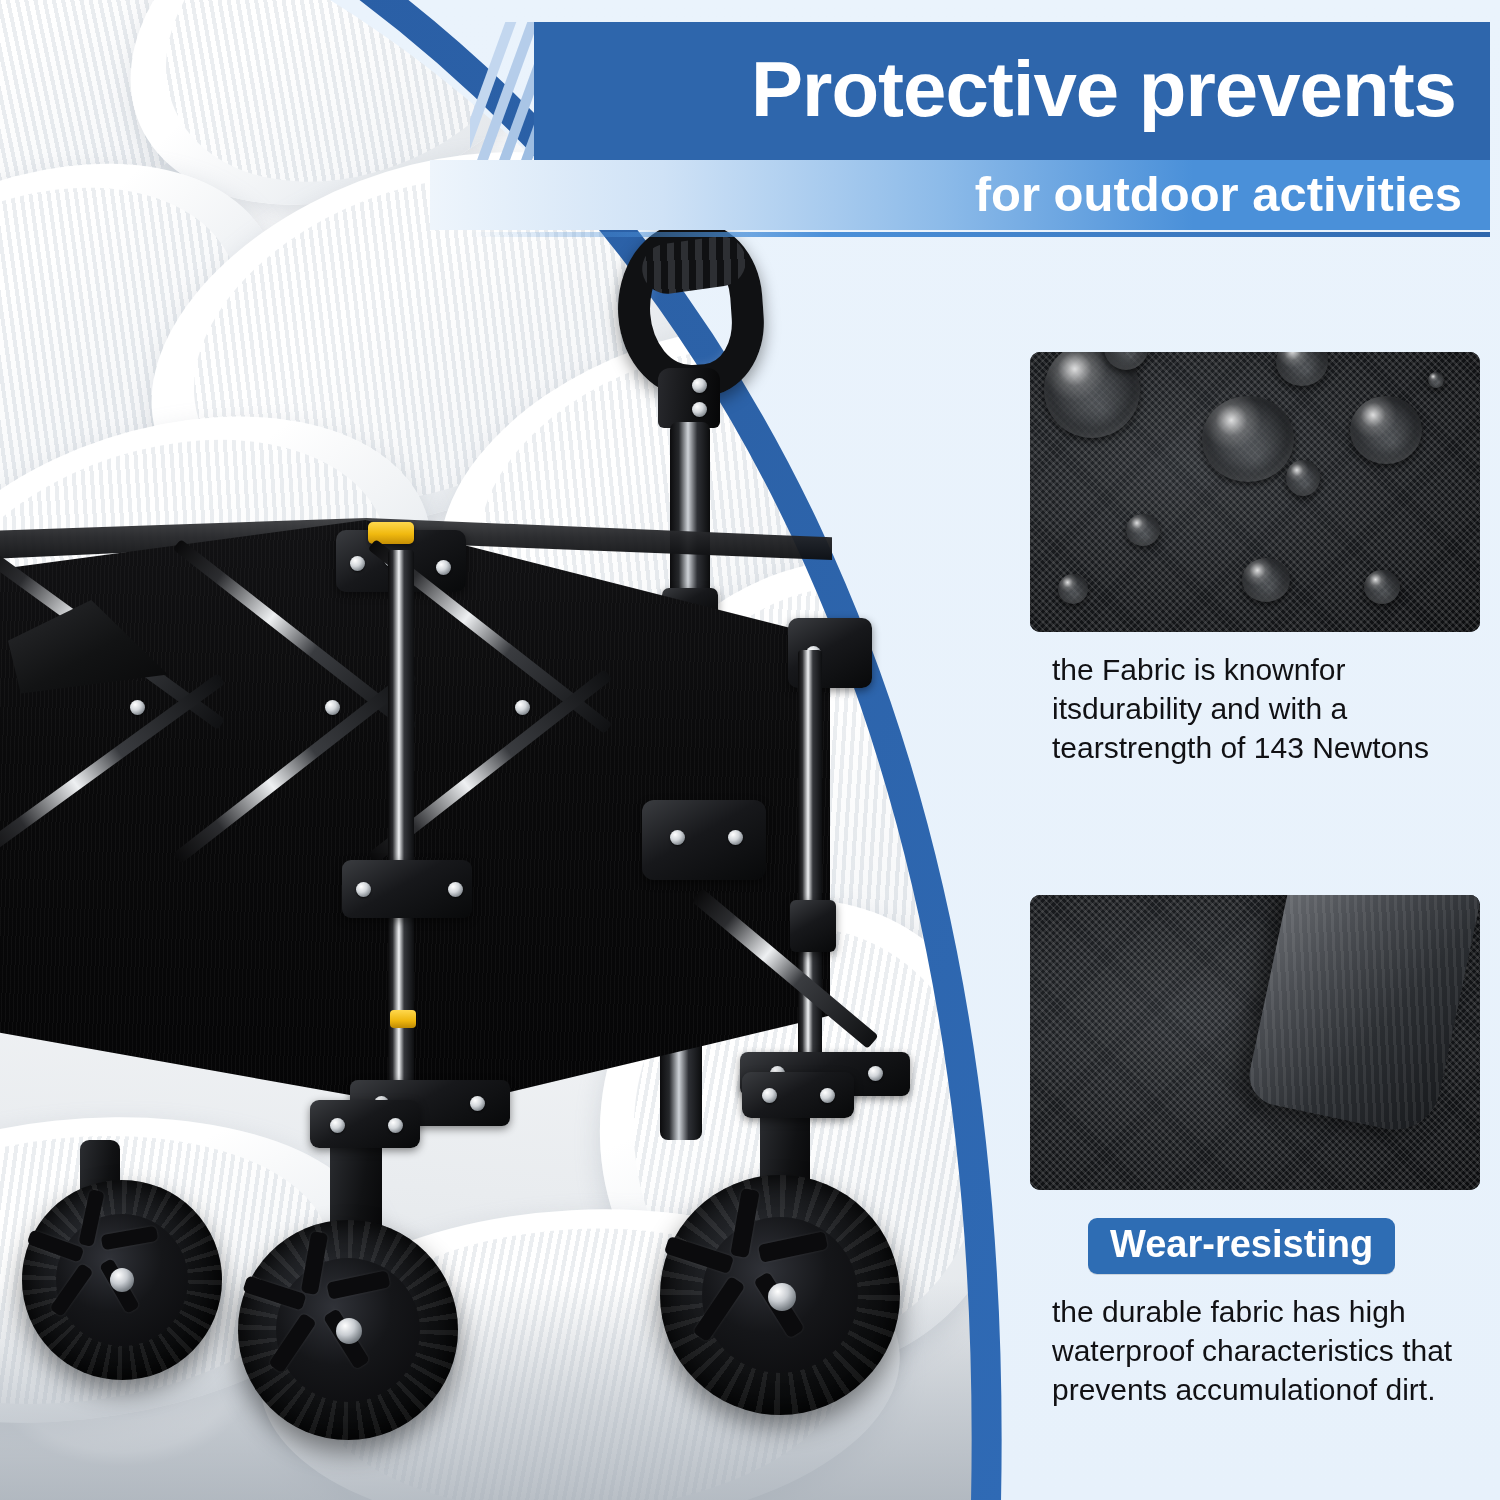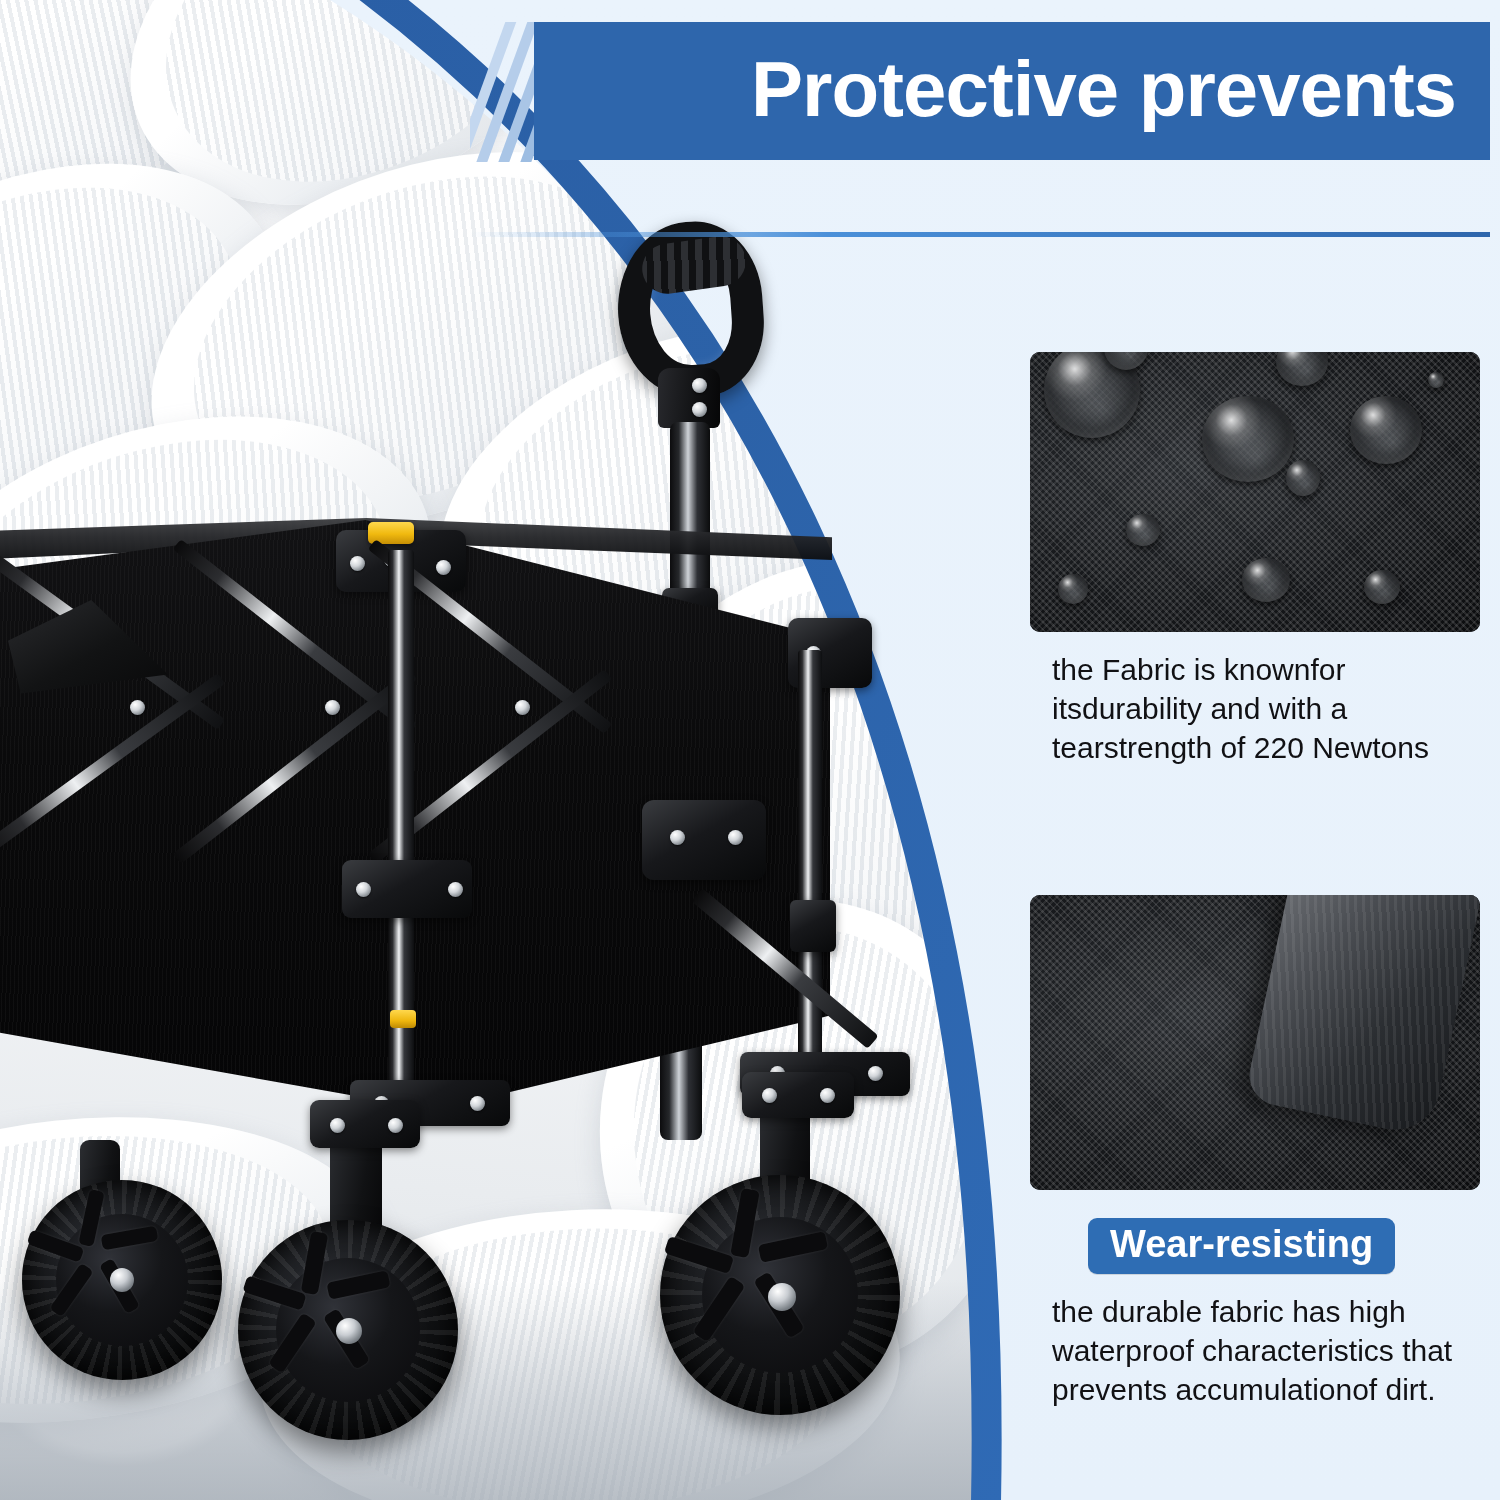--- a/index.html
+++ b/index.html
@@ -361,39 +361,42 @@
   </div>
 
   <div class="stripes">
     <div class="stripe s1"></div>
     <div class="stripe s2"></div>
     <div class="stripe s3"></div>
     <div class="stripe s4"></div>
   </div>
   <div class="band-dark">
     <div class="title">Protective prevents</div>
+  </div>
+  <div class="band-light">
+    <div class="subtitle">for outdoor activities</div>
   </div>
   <div class="band-underline"></div>
 
   <div class="feature" style="top:352px;">
     <div class="thumb t1">
       <div class="weave"></div>
       <div class="drop" style="left:14px;top:-10px;width:96px;height:96px;"></div>
       <div class="drop" style="left:74px;top:-26px;width:44px;height:44px;"></div>
       <div class="drop" style="left:246px;top:-14px;width:52px;height:48px;"></div>
       <div class="drop" style="left:172px;top:44px;width:92px;height:86px;"></div>
       <div class="drop" style="left:320px;top:44px;width:72px;height:68px;"></div>
       <div class="drop" style="left:256px;top:108px;width:34px;height:36px;"></div>
       <div class="drop" style="left:398px;top:20px;width:16px;height:16px;"></div>
       <div class="drop" style="left:96px;top:162px;width:34px;height:32px;"></div>
       <div class="drop" style="left:28px;top:222px;width:30px;height:30px;"></div>
       <div class="drop" style="left:212px;top:206px;width:48px;height:44px;"></div>
       <div class="drop" style="left:334px;top:218px;width:36px;height:34px;"></div>
     </div>
-    <div class="desc">the Fabric is knownfor itsdurability and with a tearstrength of 220 Newtons</div>
+    <div class="desc">the Fabric is knownfor itsdurability and with a tearstrength of 143 Newtons</div>
   </div>
 
   <div class="feature" style="top:895px;">
     <div class="thumb t2">
       <div class="weave"></div>
       <div class="strap"></div>
     </div>
     <div class="badge">Wear-resisting</div>
     <div class="desc">the durable fabric has high waterproof characteristics that prevents accumulationof dirt.</div>
   </div>

